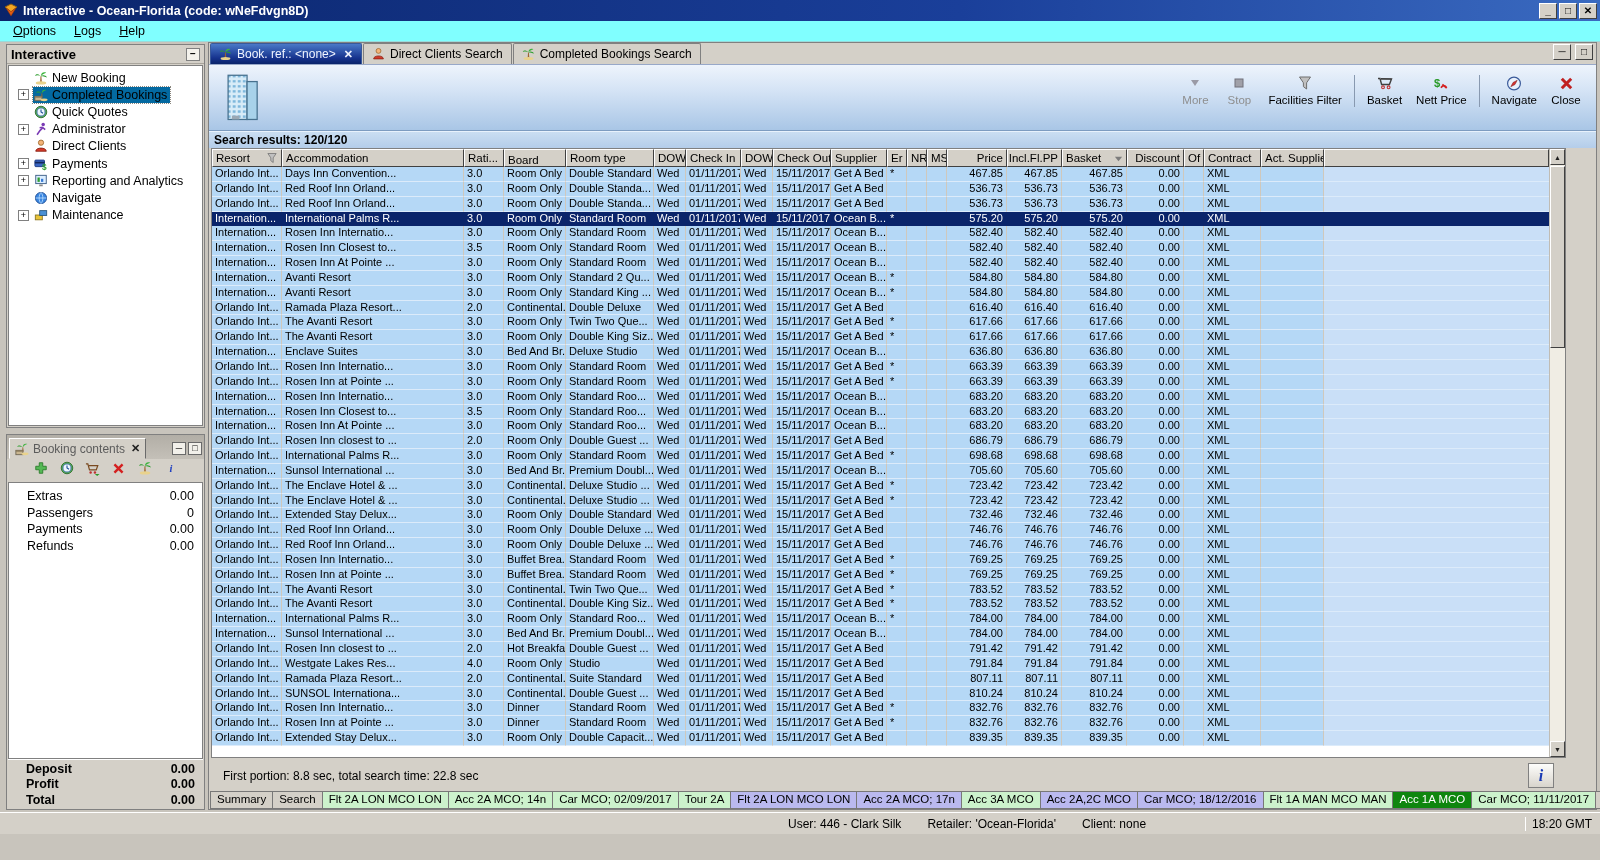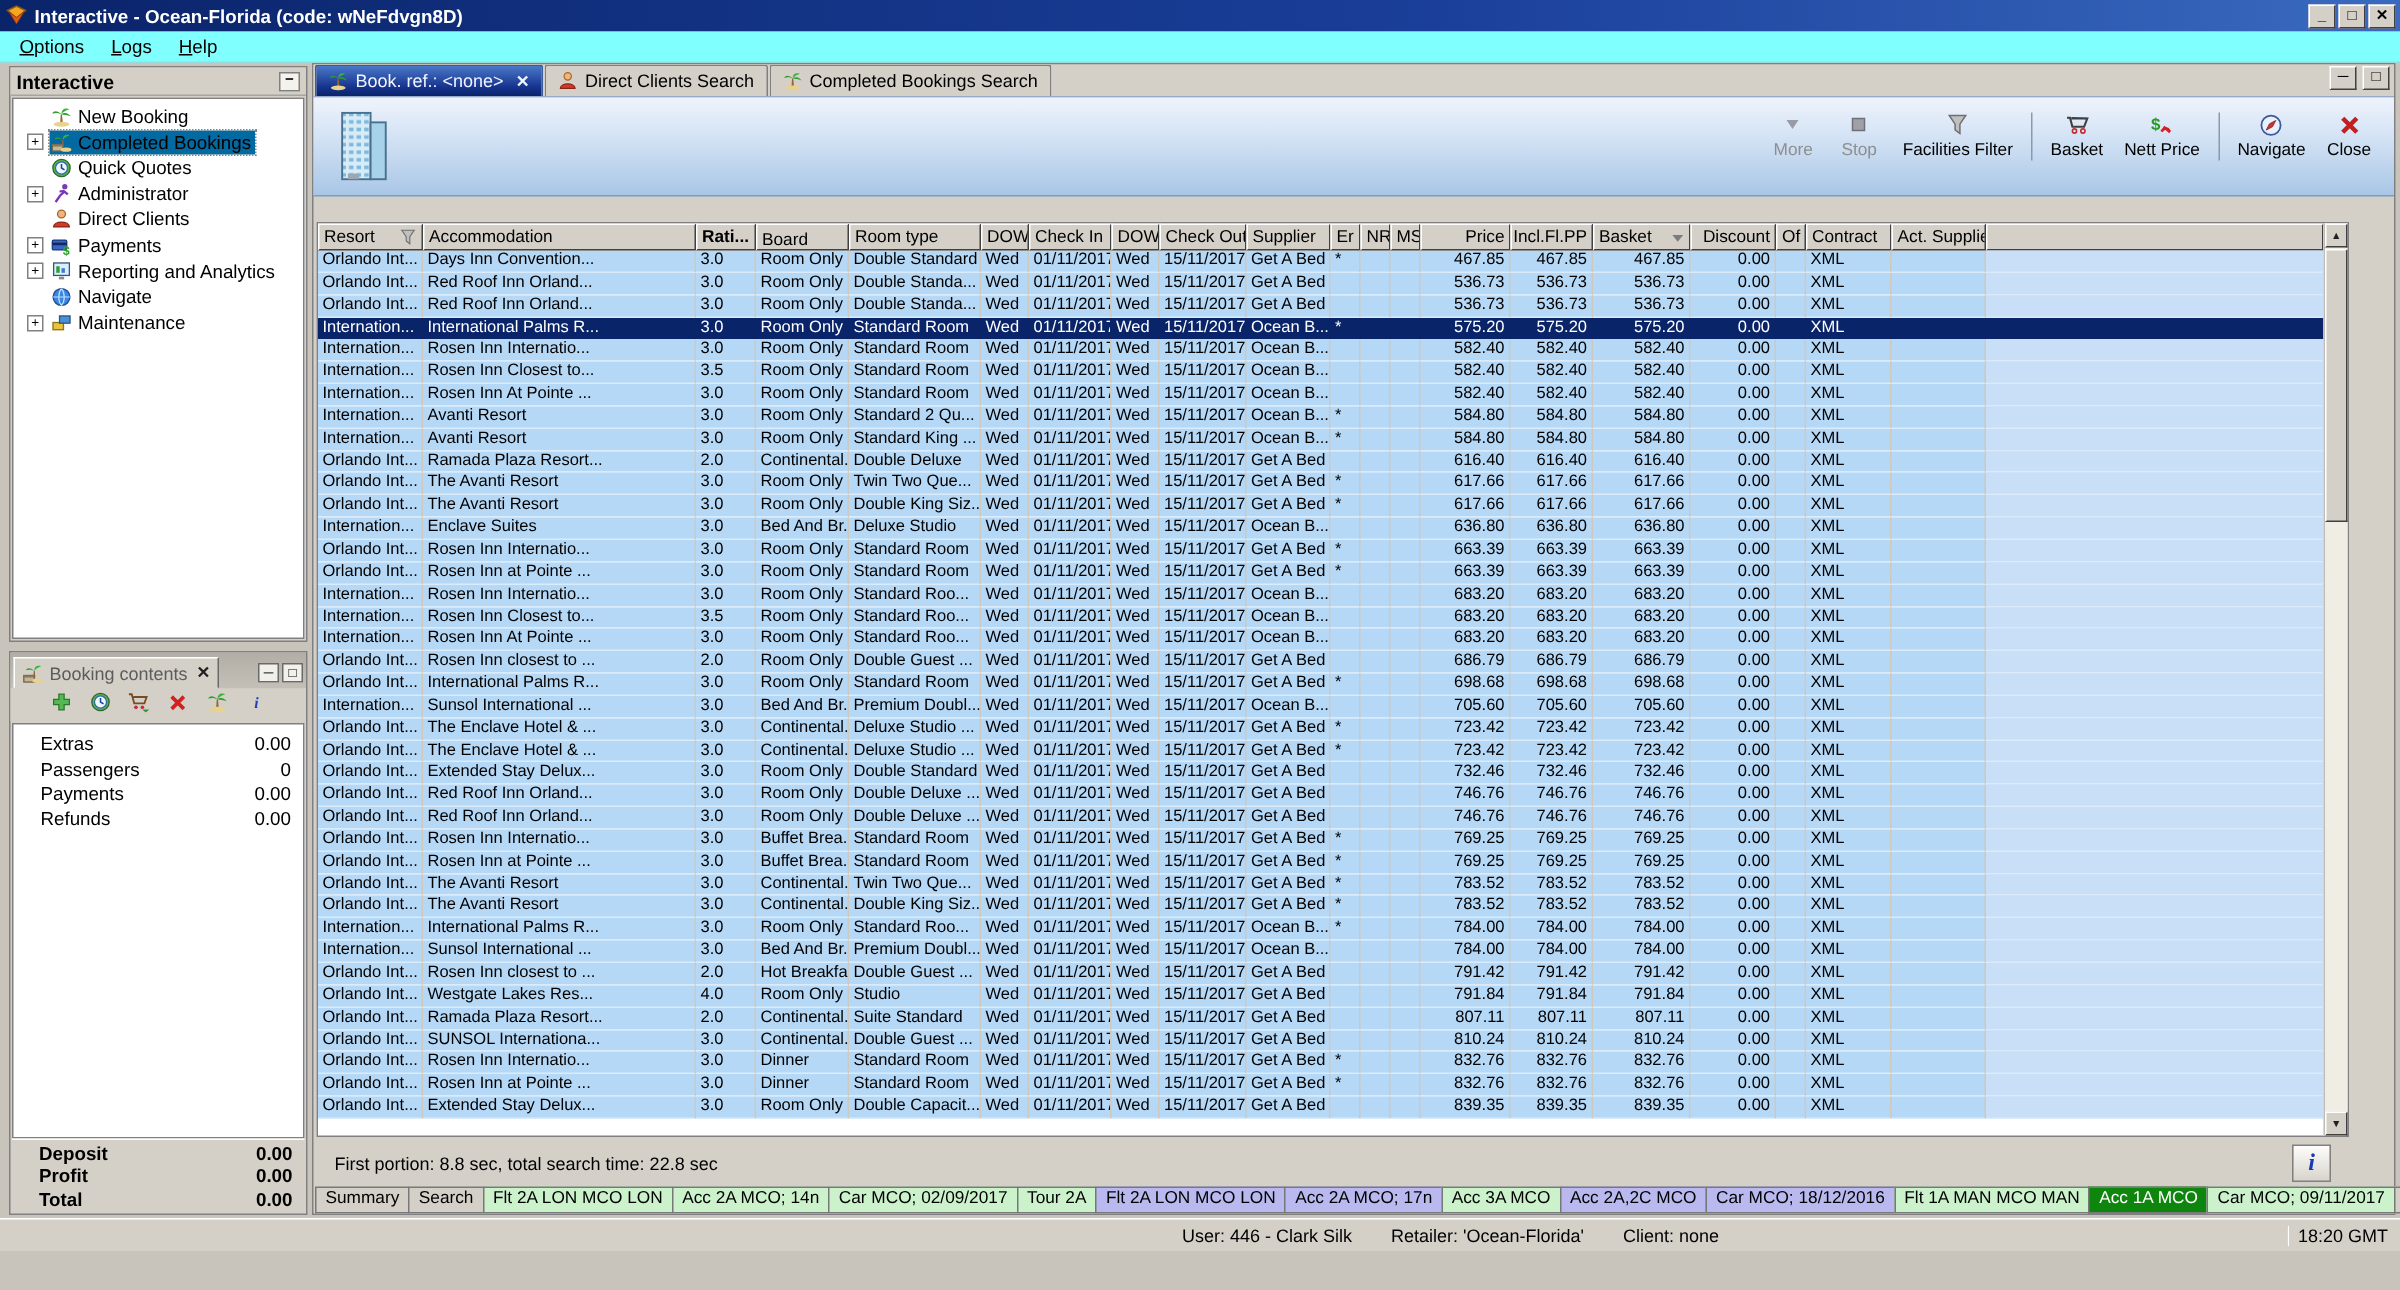--- a/index.html
+++ b/index.html
@@ -510,37 +510,38 @@
           <span class="ic" style="width:16px;height:16px">
             <svg width="15" height="15" viewBox="0 0 16 16">
               <path d="M3 3l10 10M13 3 3 13" stroke="#c02020" stroke-width="3.2"></path>
             </svg>
           </span>
           <span>Close</span>
         </div>
       </div>
   </div>
 
+  <div class="results">Search results: 120/120</div>
 
   <div class="tablewrap">
     <div class="tinner">
       <div class="thead" id="thead">
           <div class="hcell" style="width:70px;">
             <span>Resort</span>
             <span class="sp"></span>
             <span class="ic" style="width:12px;height:12px">
               <svg width="16" height="16" viewBox="0 0 16 16">
                 <path d="M2.5 2h11L9.6 7.8V14L6.4 11.6V7.8Z" fill="#c0c0c0" stroke="#6f6f6f"></path>
               </svg>
             </span>
           </div>
           <div class="hcell" style="width:182px;">
             <span>Accommodation</span>
           </div>
-          <div class="hcell" style="width:40px;font-weight:bold;">
+          <div class="hcell" style="width:40px;">
             <span>Rati...</span>
           </div>
           <div class="hcell" style="width:62px;align-items:flex-end;">
             <span>Board</span>
           </div>
           <div class="hcell" style="width:88px;">
             <span>Room type</span>
           </div>
           <div class="hcell" style="width:32px;">
             <span>DOW</span>
@@ -1514,21 +1515,21 @@
       <span class="btab green">Acc 2A MCO; 14n</span>
       <span class="btab green">Car MCO; 02/09/2017</span>
       <span class="btab green">Tour 2A</span>
       <span class="btab blue">Flt 2A LON MCO LON</span>
       <span class="btab blue">Acc 2A MCO; 17n</span>
       <span class="btab green">Acc 3A MCO</span>
       <span class="btab blue">Acc 2A,2C MCO</span>
       <span class="btab blue">Car MCO; 18/12/2016</span>
       <span class="btab green">Flt 1A MAN MCO MAN</span>
       <span class="btab selected">Acc 1A MCO</span>
-      <span class="btab green">Car MCO; 09/11/2017</span>
+      <span class="btab green">Car MCO; 11/11/2017</span>
       <span class="btab gray">Financial Summary</span>
     </div>
 </div>
 
 <div class="statusbar">
   <span class="sb-mid">
     <span>User: 446 - Clark Silk</span>
     <span>Retailer: 'Ocean-Florida'</span>
     <span>Client: none</span>
   </span>

